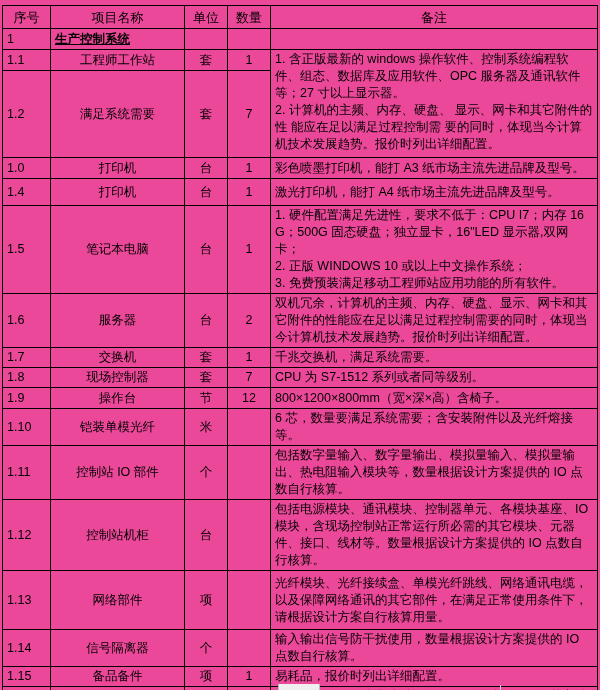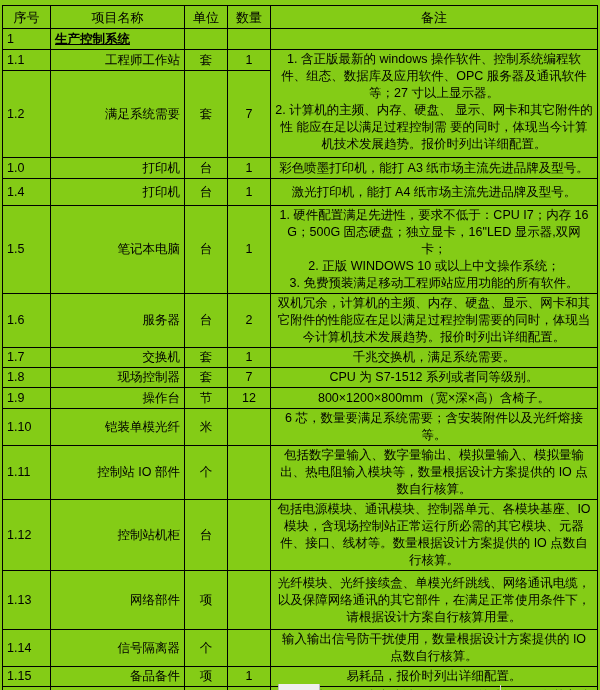--- a/index.html
+++ b/index.html
@@ -1,43 +1,43 @@
 <!DOCTYPE html>
 <html><head>
 <meta charset="utf-8">
 <style>
   html,body{margin:0;padding:0;background:#fff;}
   .page{
     position:relative;
     width:600px;height:690px;
-    background:#84cc16;
+    background:#ec4899;
     overflow:hidden;
     font-family:"Liberation Sans","DejaVu Sans",sans-serif;
     color:#000;
   }
   table.spec{
     position:absolute;left:2px;top:5px;
     width:595px;
     border-collapse:collapse;
     table-layout:fixed;
   }
   table.spec td{
     border:1px solid #000;
     font-size:12.5px;
     line-height:17px;
     padding:1px 4px;
     vertical-align:middle;
     overflow:hidden;
     box-sizing:border-box;
   }
   td.c-no{text-align:left;padding-left:8px;}
-  td.c-name{text-align:right;padding-left:14px;}
+  td.c-name{text-align:center;padding-left:14px;}
   td.c-unit,td.c-qty{text-align:center;}
   td.c-remark{
-    text-align:center;padding:1px 7px;
+    text-align:left;padding:1px 7px;
     white-space:pre-line;
     word-break:break-all;
     overflow-wrap:break-word;
   }
   tr.hdr td{text-align:center;font-size:13px;}
   td.sys-title{
     text-align:left;
     font-weight:bold;
     text-decoration:underline;
     font-size:13.5px;

